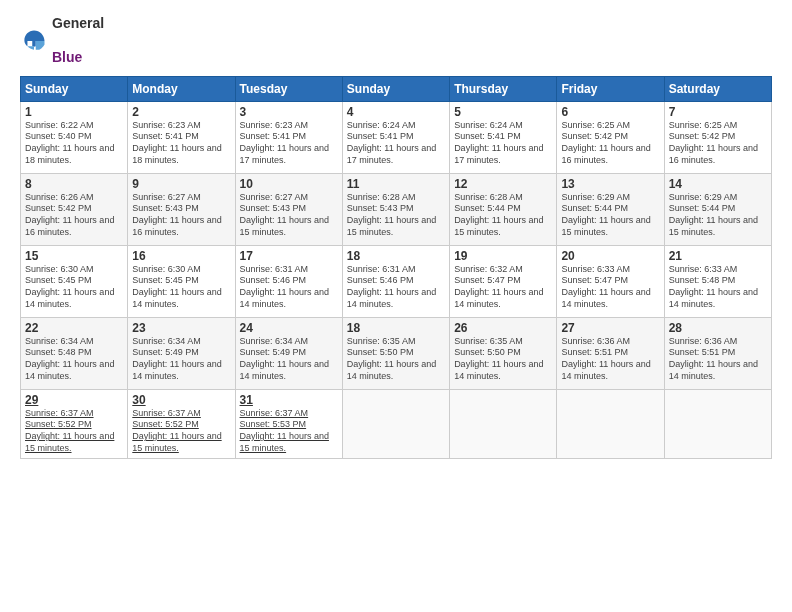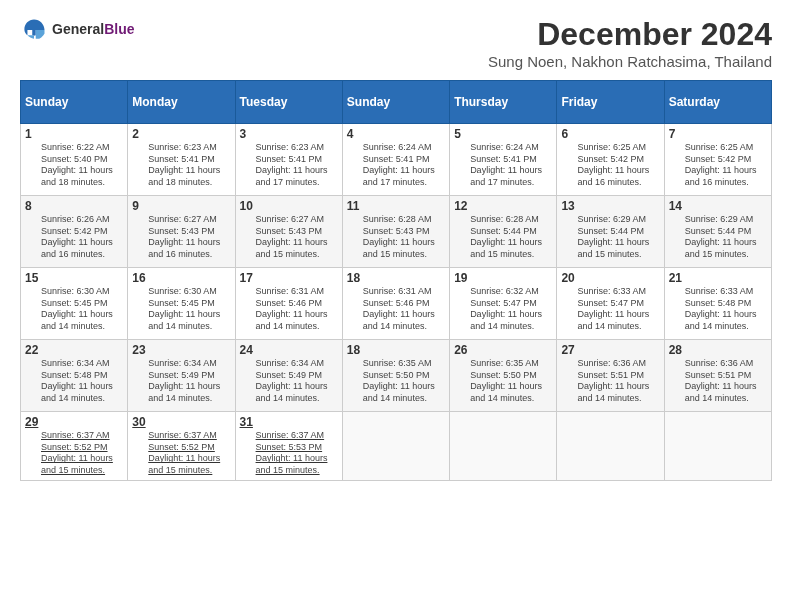--- a/index.html
+++ b/index.html
@@ -22,22 +22,23 @@
       align-items: flex-start;
       margin-bottom: 10px;
     }
     .logo {
       display: flex;
       align-items: center;
       gap: 4px;
     }
     .logo-text {
       display: flex;
-      flex-direction: row;
+      flex-direction: column;
       line-height: 1.1;
+      gap: 19px;
     }
     .logo-general {
       font-size: 14px;
       font-weight: bold;
       color: #333;
     }
     .logo-blue {
       font-size: 14px;
       font-weight: bold;
       color: #701a75;
@@ -60,21 +61,21 @@
     }
     .calendar {
       width: 100%;
       border-collapse: collapse;
     }
     .calendar th {
       background: #2a6db5;
       color: #fff;
       font-size: 12px;
       font-weight: bold;
-      padding: 14px 4px;
+      padding: 5px 4px;
       text-align: left;
       border: 1px solid #1a5a9a;
     }
     .calendar td {
       border: 1px solid #ccc;
       vertical-align: top;
       padding: 3px 4px;
       font-size: 9.5px;
       color: #333;
       width: 14.28%;
@@ -87,21 +88,20 @@
     .day-num {
       font-size: 12px;
       font-weight: bold;
       display: block;
       margin-bottom: 1px;
     }
     .day-info {
       font-size: 9px;
       line-height: 1.3;
       color: #444;
-      margin-left: 16px;
     }
     .empty-cell {
       background: #f9f9f9 !important;
     }
     .last-row td {
       height: 60px;
       text-decoration: underline;
     }
   </style>
 </head>
@@ -114,24 +114,20 @@
         <rect width="32" height="32" fill="white"></rect>
         <path d="M16 4 C10 4 5 9 5 15 C5 18 6.5 20.5 8.5 22 L8.5 16 L14 16 L14 22 C14 22 15 22.5 16 22.5 C17 22.5 18 22 18 22 L18 16 L28 16 C28 9.5 22.5 4 16 4Z" fill="#2a6db5"></path>
         <path d="M18 16 L28 16 L28 20 C28 20 26 24 22 26 L18 26 Z" fill="#5ba3d9"></path>
         <path d="M8.5 22 C10.5 24 13 25.5 16 26 L16 22 Z" fill="#5ba3d9"></path>
       </svg>
       <div class="logo-text">
         <span class="logo-general">General</span>
         <span class="logo-blue">Blue</span>
       </div>
     </div>
-    <div class="title-section">
-      <div class="month-title">December 2024</div>
-      <div class="location-title">Sung Noen, Nakhon Ratchasima, Thailand</div>
-    </div>
   </div>
 
   <table class="calendar">
     <thead>
       <tr>
         <th>Sunday</th>
         <th>Monday</th>
         <th>Tuesday</th>
         <th>Sunday</th>
         <th>Thursday</th>

